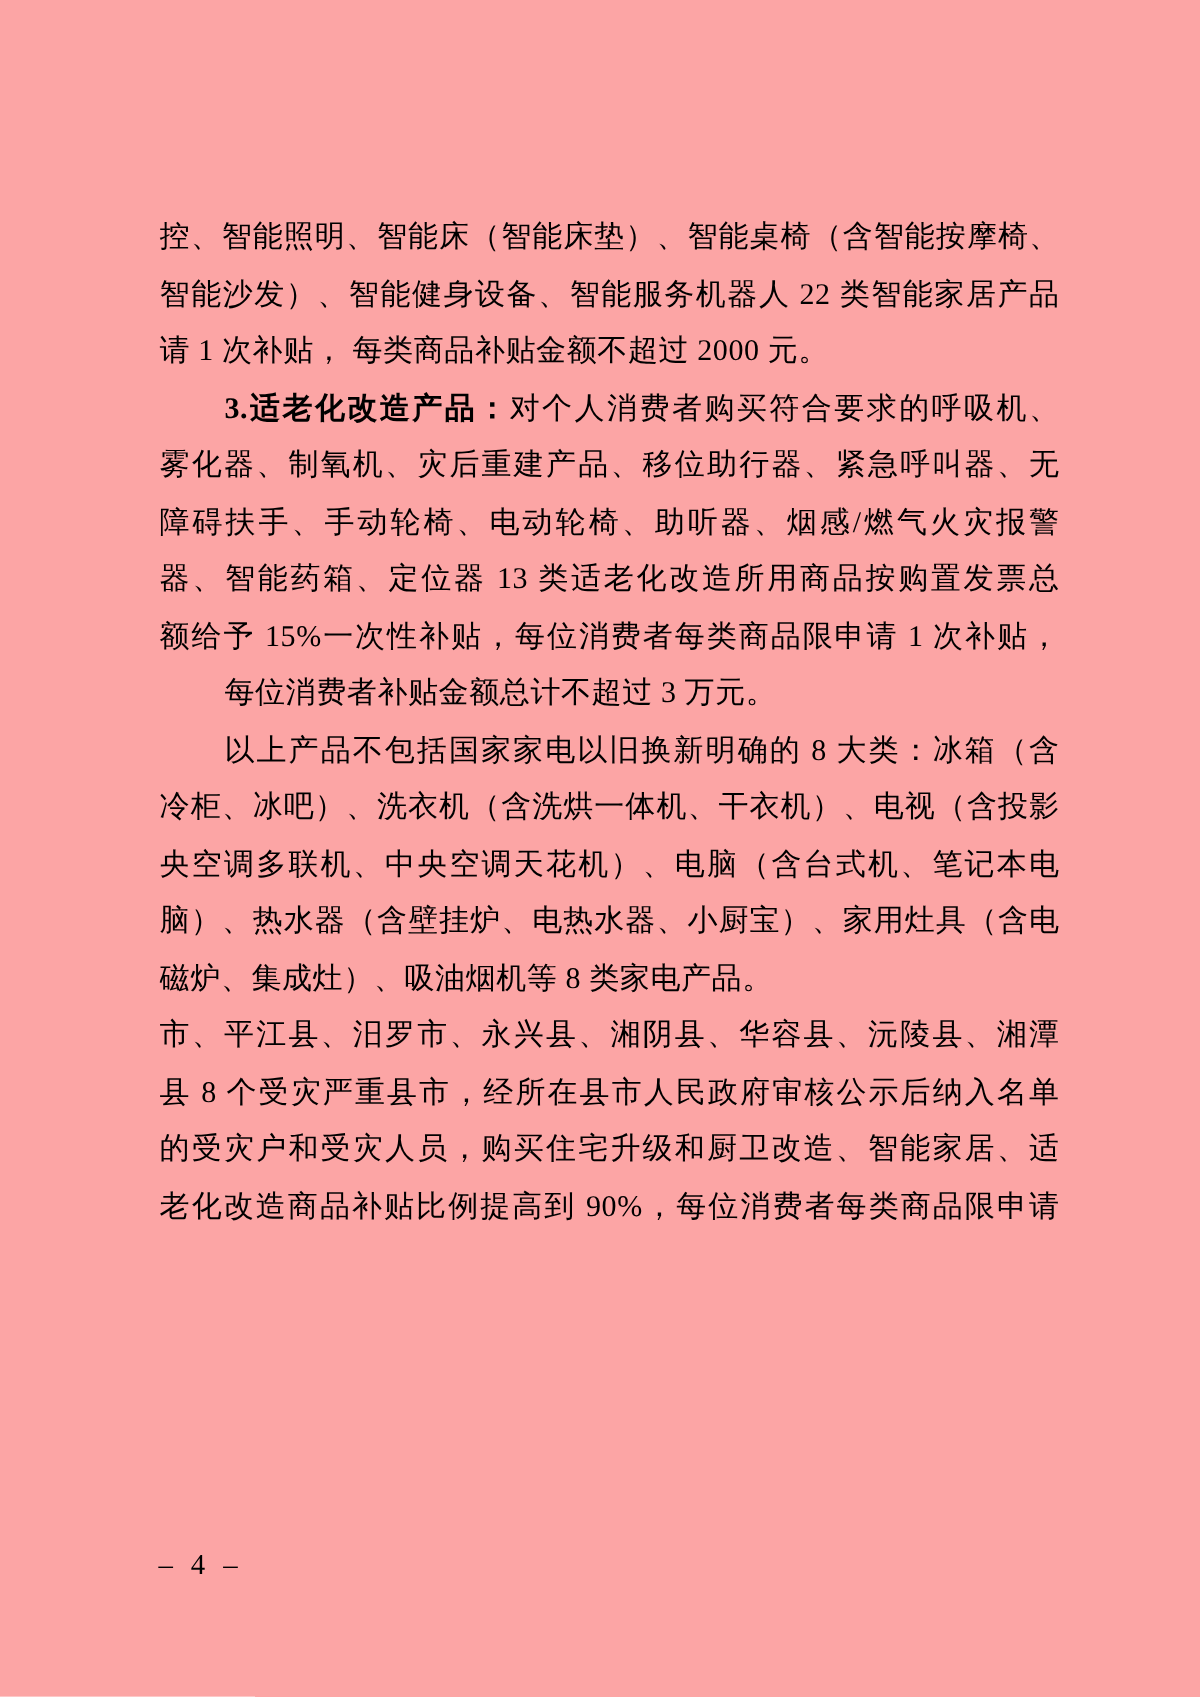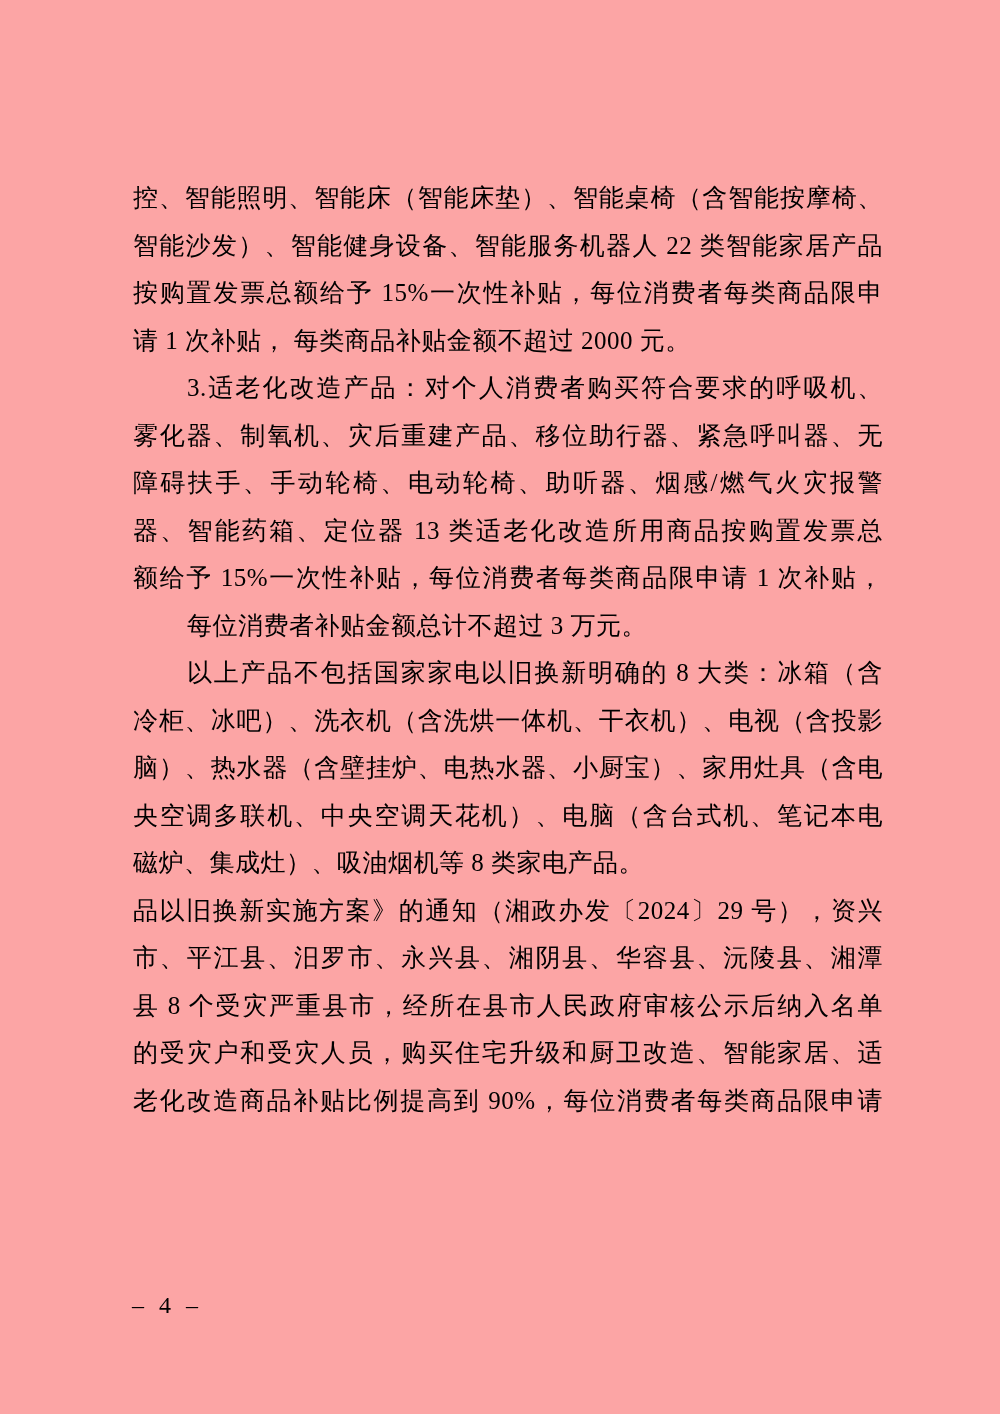--- a/index.html
+++ b/index.html
@@ -39,63 +39,61 @@
     letter-spacing: 0.5px;
   }
   .line.just {
     text-align-last: justify;
     -moz-text-align-last: justify;
   }
   .line.indent {
     text-indent: 54px;
   }
   .line b {
-    font-weight: normal;
+    font-weight: bold;
     letter-spacing: 0.5px;
   }
   .footer {
     position: absolute;
     left: 132px;
     top: 1291px;
     font-size: 24px;
     line-height: 28px;
     word-spacing: 9px;
     color: #000000;
   }
 </style>
 </head>
 <body>
 
 <div class="page">
   <div class="doc-body">
       <div class="paragraph">
         <div class="line just"><span>控、智能照明、智能床（智能床垫）、智能桌椅（含智能按摩椅、</span></div>
         <div class="line just"><span>智能沙发）、智能健身设备、智能服务机器人 22 类智能家居产品</span></div>
-        <div class="line just"><span>按购置发票总额给予 15%一次性补贴，每位消费者每类商品限申</span></div>
         <div class="line"><span>请 1 次补贴， 每类商品补贴金额不超过 2000 元。</span></div>
       </div>
       <div class="paragraph">
         <div class="line just indent"><b>3.适老化改造产品：</b><span>对个人消费者购买符合要求的呼吸机、</span></div>
         <div class="line just"><span>雾化器、制氧机、灾后重建产品、移位助行器、紧急呼叫器、无</span></div>
         <div class="line just"><span>障碍扶手、手动轮椅、电动轮椅、助听器、烟感/燃气火灾报警</span></div>
         <div class="line just"><span>器、智能药箱、定位器 13 类适老化改造所用商品按购置发票总</span></div>
         <div class="line just"><span>额给予 15%一次性补贴，每位消费者每类商品限申请 1 次补贴，</span></div>
       </div>
       <div class="paragraph">
         <div class="line indent"><span>每位消费者补贴金额总计不超过 3 万元。</span></div>
       </div>
       <div class="paragraph">
         <div class="line just indent"><span>以上产品不包括国家家电以旧换新明确的 8 大类：冰箱（含</span></div>
         <div class="line just"><span>冷柜、冰吧）、洗衣机（含洗烘一体机、干衣机）、电视（含投影</span></div>
+        <div class="line just"><span>央空调多联机、中央空调天花机）、电脑（含台式机、笔记本电</span></div>
         <div class="line just"><span>脑）、热水器（含壁挂炉、电热水器、小厨宝）、家用灶具（含电</span></div>
-        <div class="line just"><span>央空调多联机、中央空调天花机）、电脑（含台式机、笔记本电</span></div>
         <div class="line"><span>磁炉、集成灶）、吸油烟机等 8 类家电产品。</span></div>
       </div>
       <div class="paragraph">
-        <div class="line just"><span>品以旧换新实施方案》的通知（湘政办发〔2024〕29 号），资兴</span></div>
         <div class="line just"><span>市、平江县、汨罗市、永兴县、湘阴县、华容县、沅陵县、湘潭</span></div>
         <div class="line just"><span>县 8 个受灾严重县市，经所在县市人民政府审核公示后纳入名单</span></div>
         <div class="line just"><span>的受灾户和受灾人员，购买住宅升级和厨卫改造、智能家居、适</span></div>
         <div class="line just"><span>老化改造商品补贴比例提高到 90%，每位消费者每类商品限申请</span></div>
       </div>
     </div>
   <div class="footer">– 4 –</div>
 </div>
 
 </body></html>

